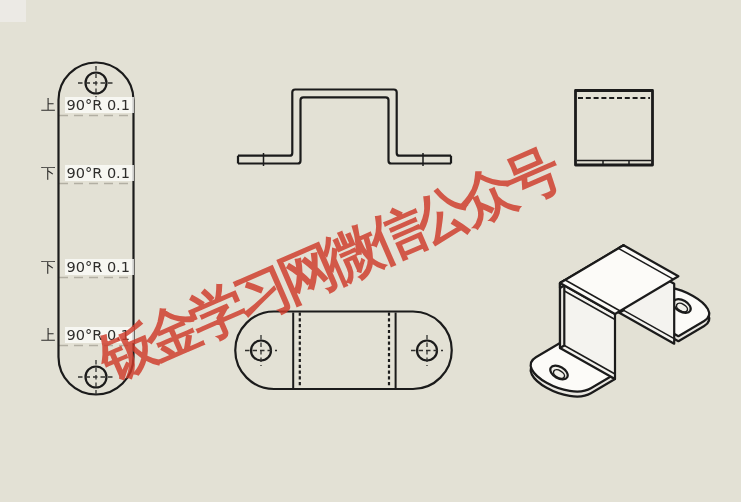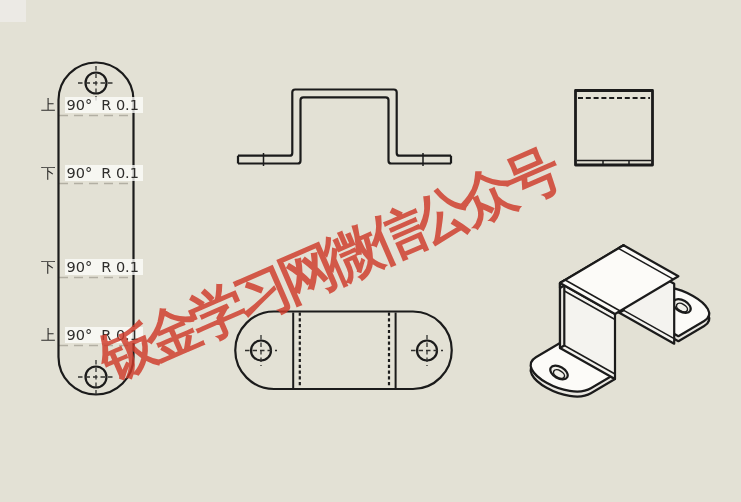--- a/index.html
+++ b/index.html
@@ -25,21 +25,21 @@
   .f-side{fill:#f4f3ef;}
   .f-edge{fill:#e9e7e1;}
   .f-hole{fill:#f1f0ea;}
   .ann{
     position:absolute;height:17px;line-height:17px;
     color:var(--c-annotation_text,#2e2d2b);
     font-size:14.5px;white-space:nowrap;
   }
   .ann .dir{display:inline-block;margin-right:9px;}
   .ann .val{background:rgba(253,253,250,.78);padding:0 4px 0 2px;}
-  .ann .deg{margin-right:9px;}
+  .ann .deg{}
   .watermark{
     position:absolute;left:103px;top:326px;
     transform:rotate(-23.5deg);transform-origin:0 50%;
     font-size:56px;font-weight:bold;letter-spacing:-7px;
     color:var(--c-watermark,#cf3a2a);opacity:.82;
     white-space:nowrap;
   }
 </style>
 </head>
 <body>

